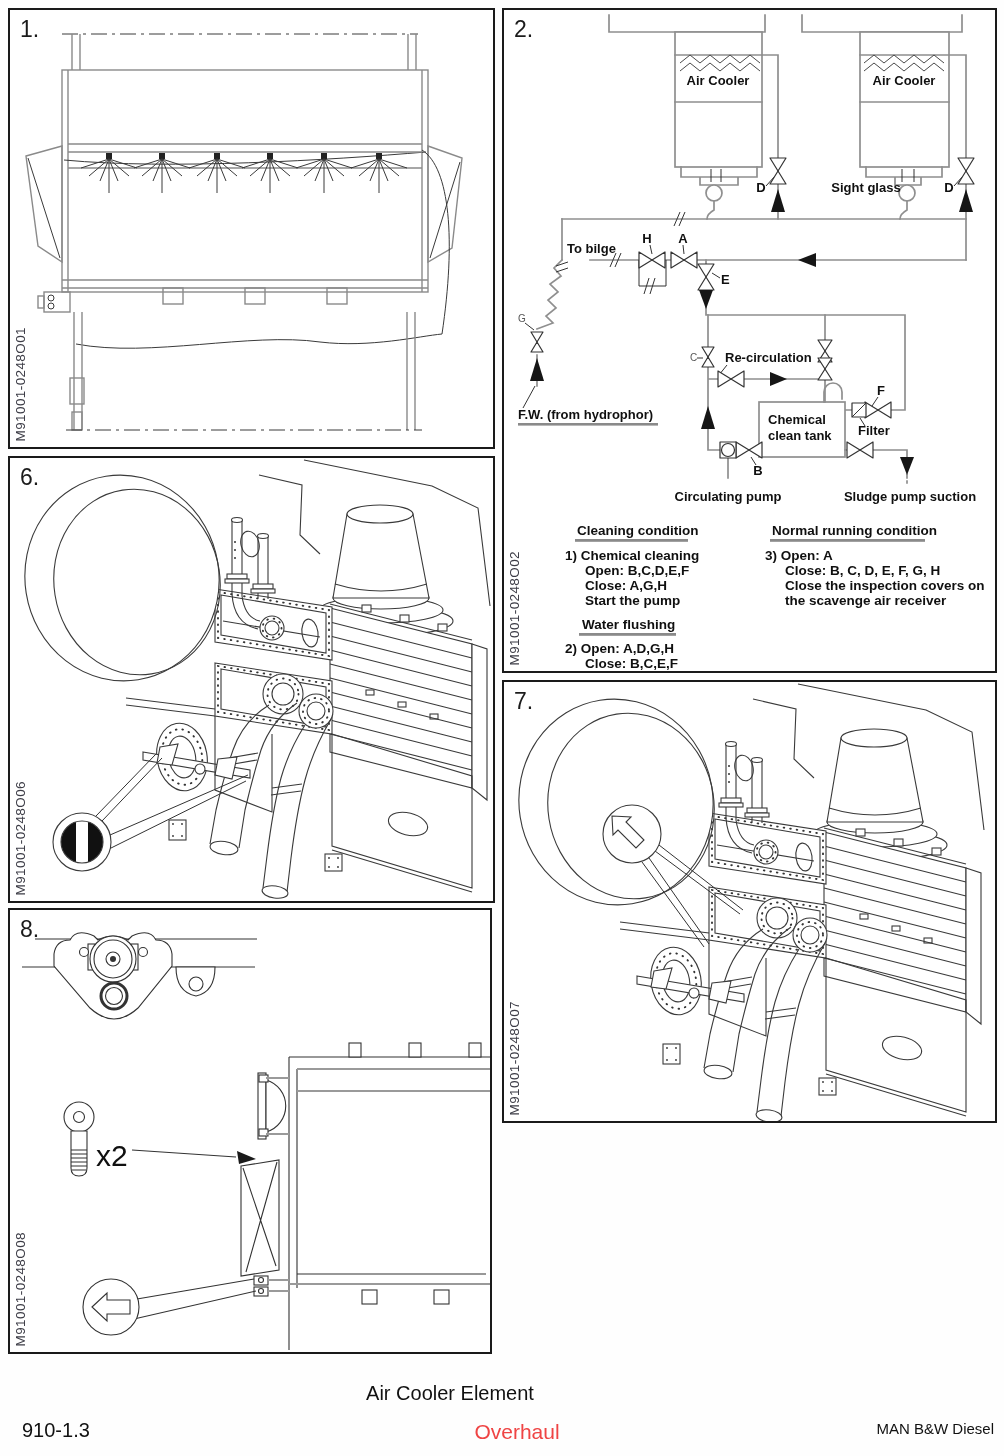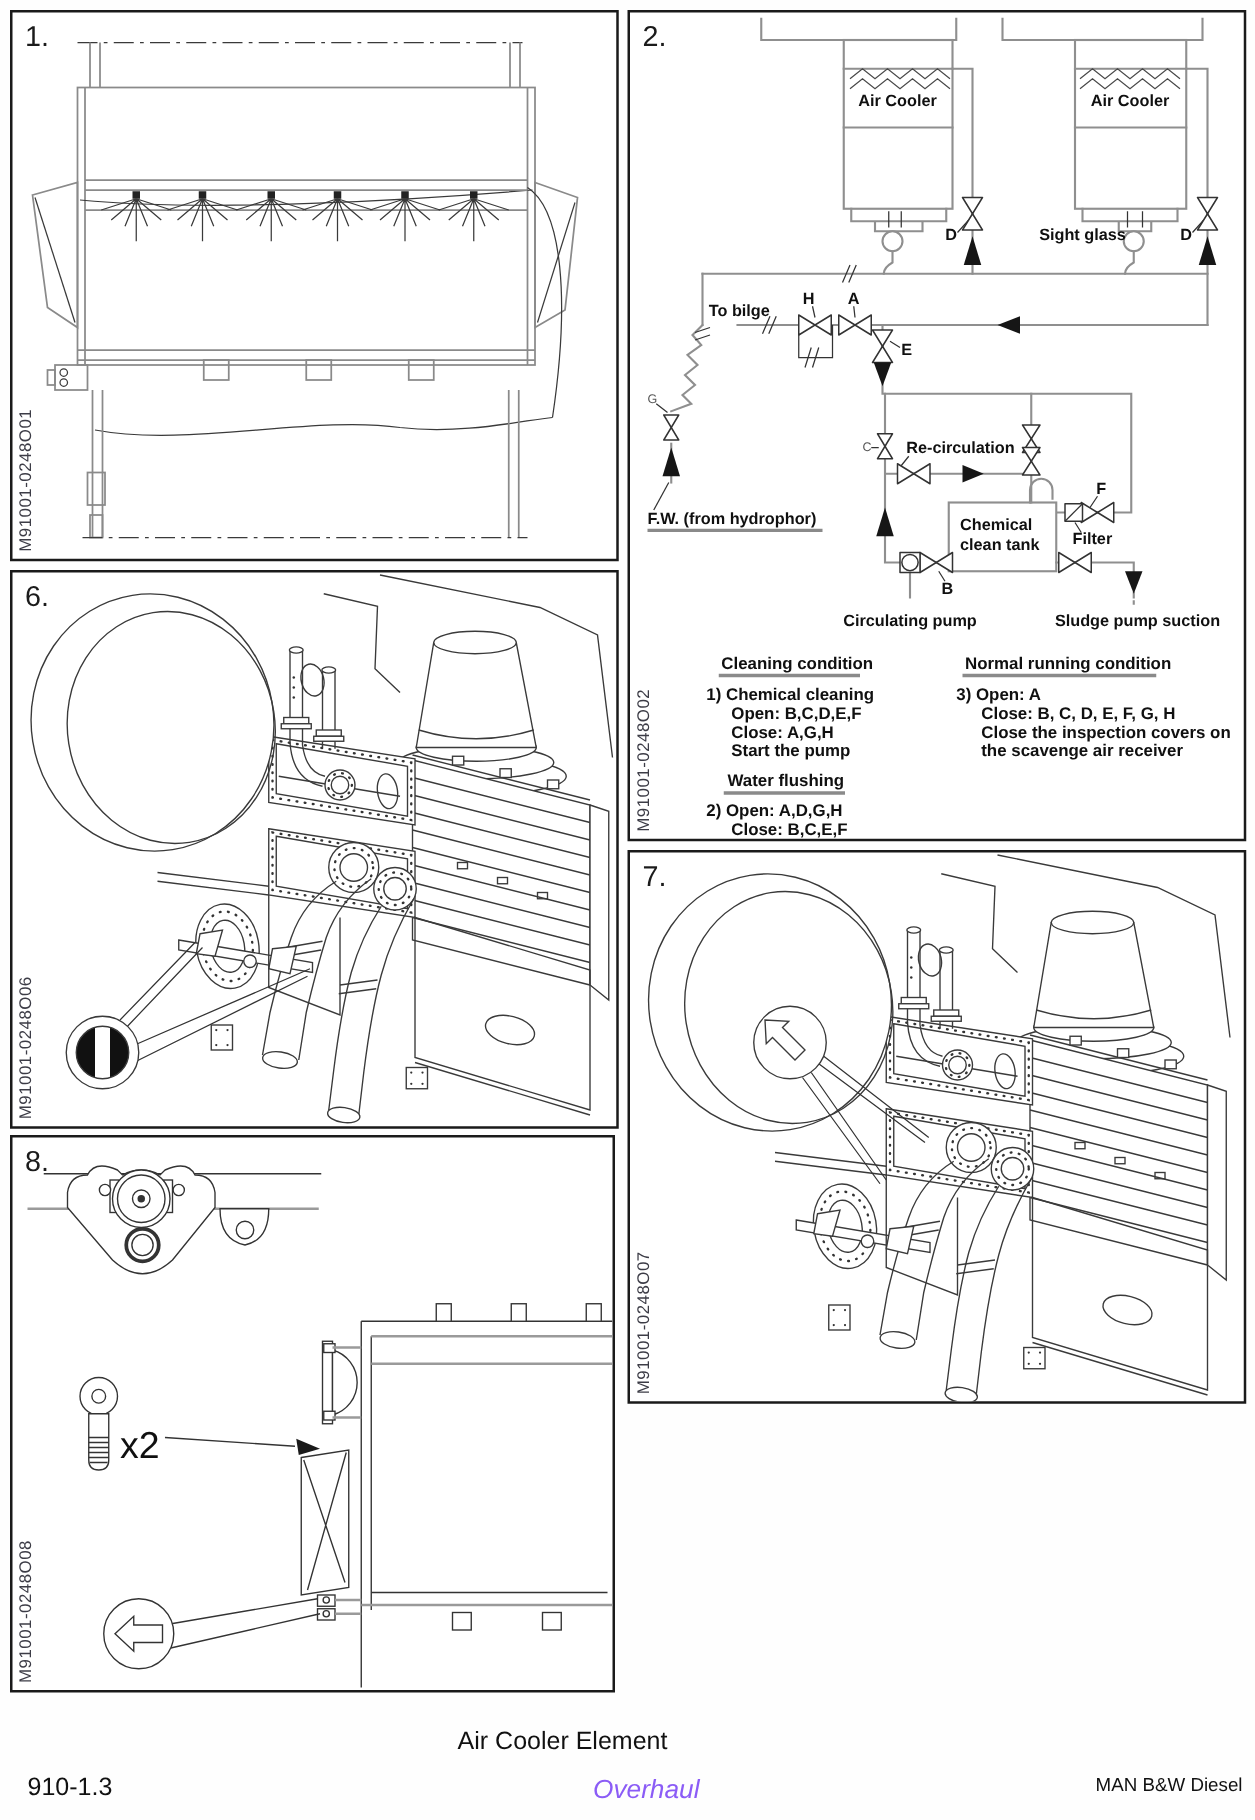--- a/index.html
+++ b/index.html
@@ -28,21 +28,21 @@
   .m{stroke:#3a3a3a;stroke-width:1.1;fill:none;}
   .mw{stroke:#3a3a3a;stroke-width:1.1;fill:#fff;}
   .dots{stroke:#333;stroke-width:1.9;fill:none;stroke-dasharray:.6 6;stroke-linecap:round;}
   .p1g{stroke:#8a8a8a;stroke-width:1.4;fill:none;}
   .p1d{stroke:#3a3a3a;stroke-width:1;fill:none;}
   .g8{stroke:#9a9a9a;stroke-width:2;fill:none;}
   .d8{stroke:#333;stroke-width:1.1;fill:none;}
   .mw8{stroke:#333;stroke-width:1.1;fill:#fff;}
   .footer-num{position:absolute;left:22px;top:1386px;font-size:20px;font-weight:400;color:#111;margin-top:33px;}
   .footer-title{position:absolute;left:30px;top:1382px;width:840px;text-align:center;font-size:20px;font-weight:400;color:#111;}
-  .footer-sub{position:absolute;left:30px;top:1420px;width:974px;text-align:center;font-size:21px;color:#8b5cf6;font-style:italic;}
+  .footer-sub{position:absolute;left:30px;top:1420px;width:974px;text-align:center;font-size:21px;color:#ef4444;}
   .footer-co{position:absolute;right:10px;top:1420px;font-size:15px;color:#111;}
 </style>
 </head>
 <body>
 
 <div class="page">
 
 <svg width="0" height="0" style="position:absolute" aria-hidden="true">
   <defs>
     <g id="machine">

